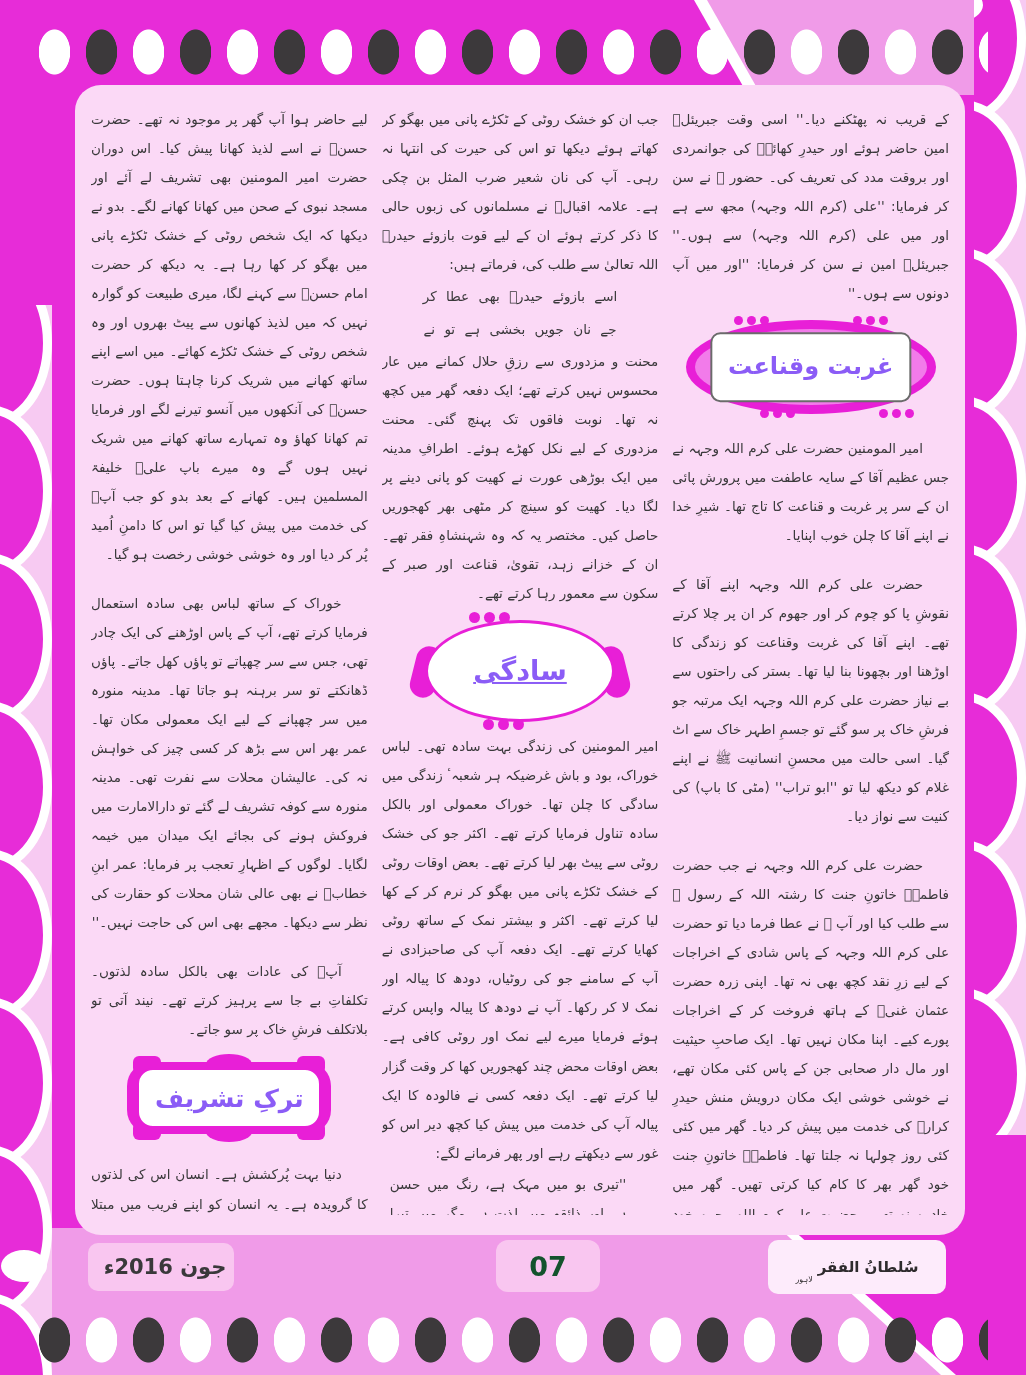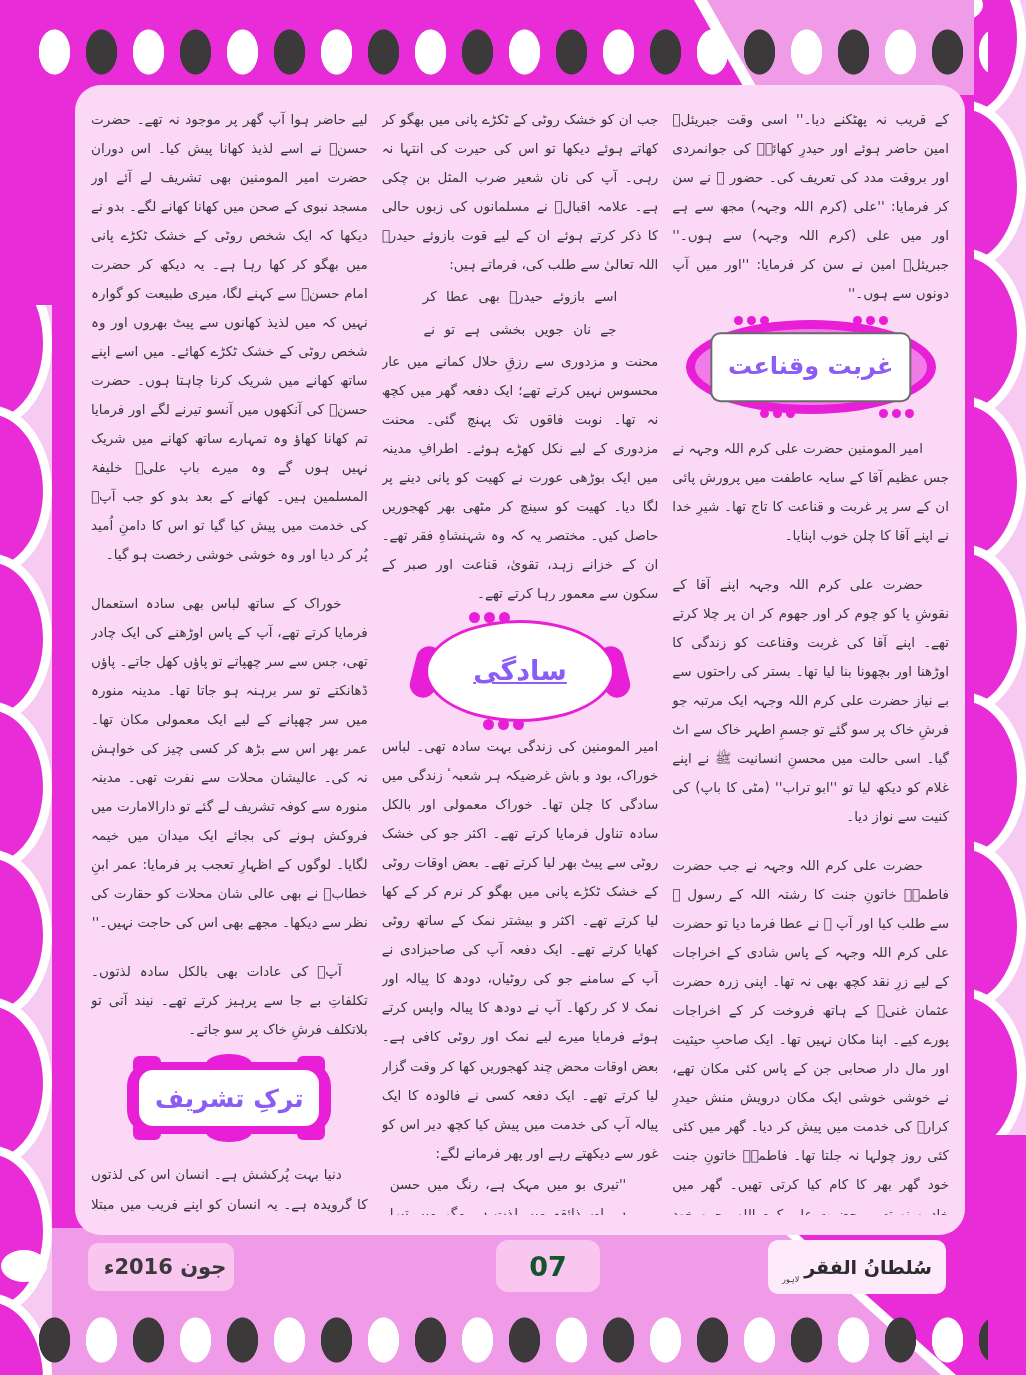--- a/index.html
+++ b/index.html
@@ -95,21 +95,21 @@
   
   .footer-date{position:absolute;left:88px;top:1243px;width:138px;height:48px;background:#F9C6F0;
     border-radius:10px;display:flex;align-items:center;justify-content:center;
     font-size:21px;font-weight:bold;color:#3A393B;direction:rtl;padding-left:8px;}
   .footer-page{position:absolute;left:452px;top:1240px;width:104px;height:52px;background:#F9C6F0;
     border-radius:12px;display:flex;align-items:center;justify-content:center;
     font-size:27px;font-weight:bold;color:#14532d;margin-left:44px;}
   .footer-logo{position:absolute;left:768px;top:1240px;width:178px;height:54px;background:#FDEBFB;
     border-radius:10px;display:flex;align-items:center;justify-content:center;gap:5px;
     direction:rtl;color:#2E2B2D;}
-  .footer-logo .main{font-size:19px;font-weight:bold;}
+  .footer-logo .main{font-size:15px;font-weight:bold;}
   .footer-logo .sub{font-size:8px;align-self:flex-end;margin-bottom:10px;text-align:center;}
 </style>
 </head>
 <body>
 
 <div class="page">
 
   <div class="wedge-top-white"></div>
   <div class="wedge-top-pink"></div>
   <div class="wedge-bot-white"></div>

